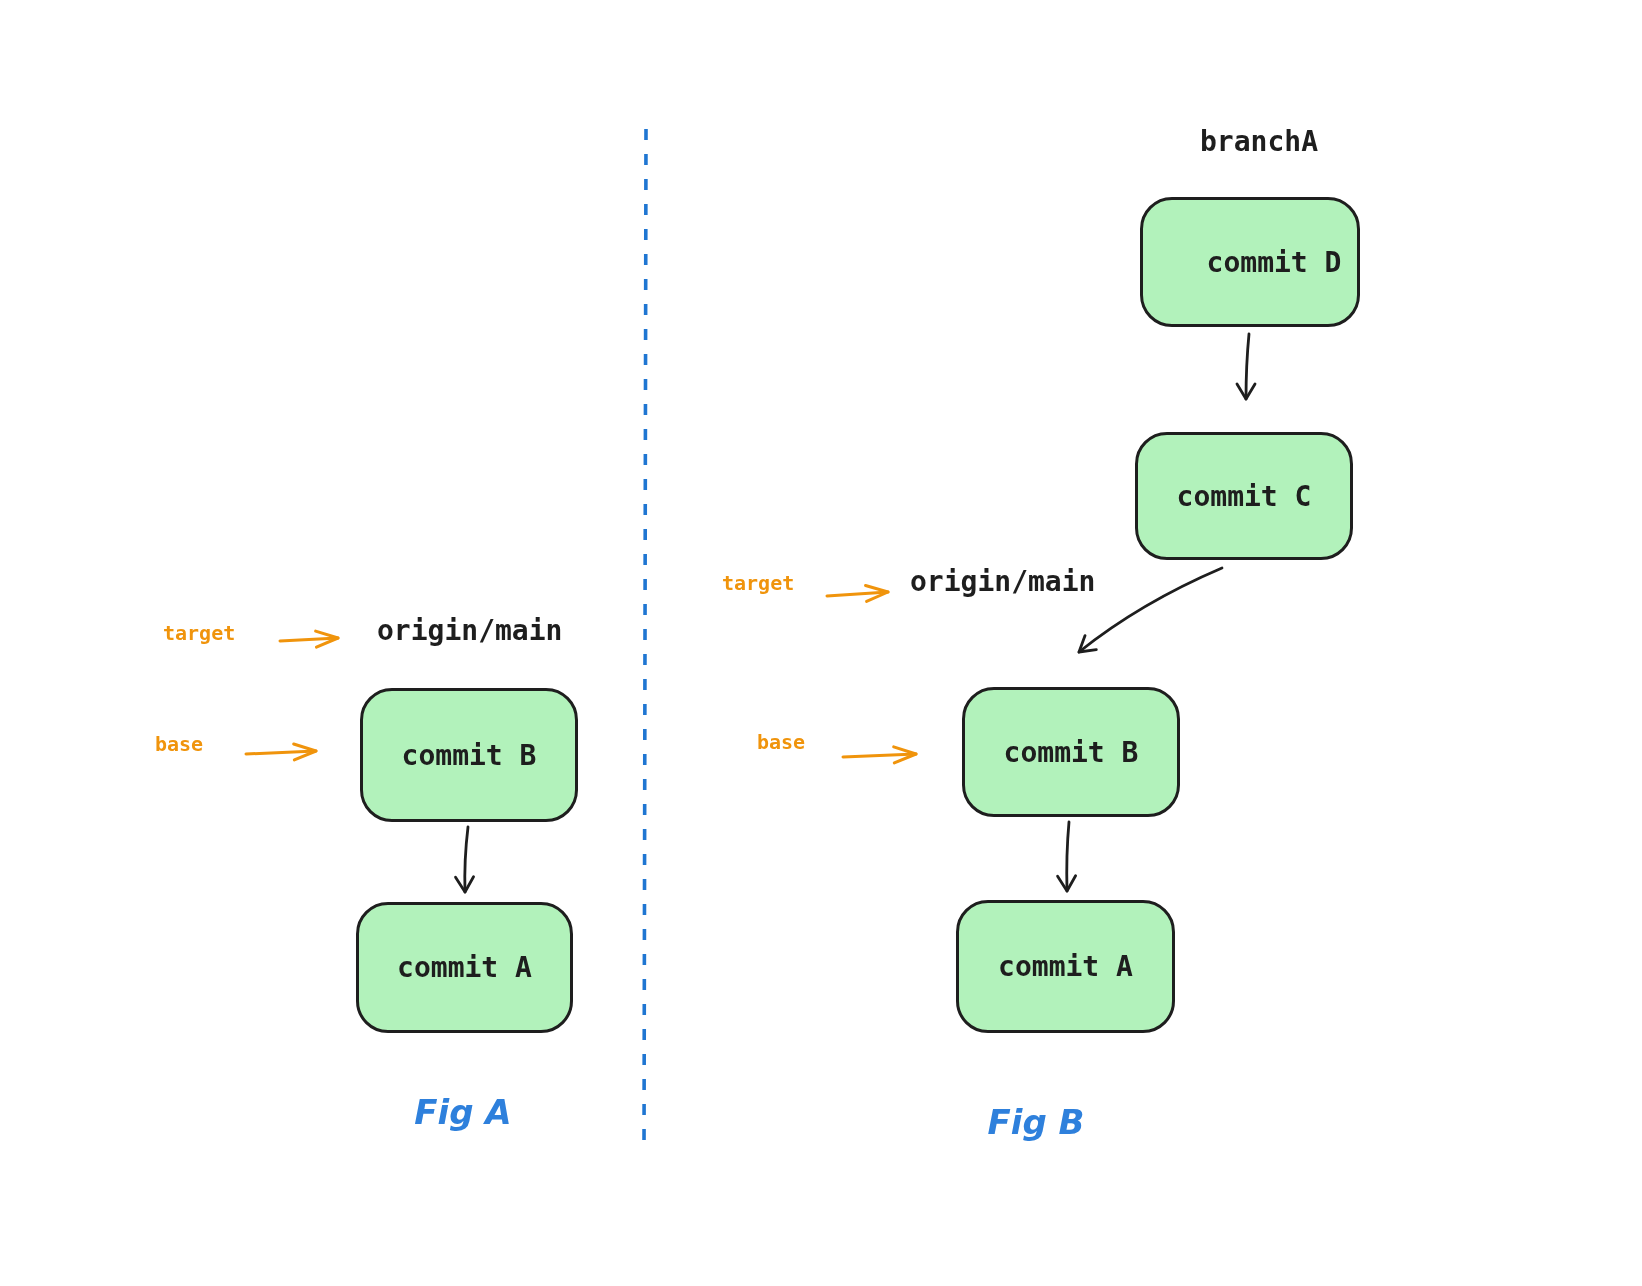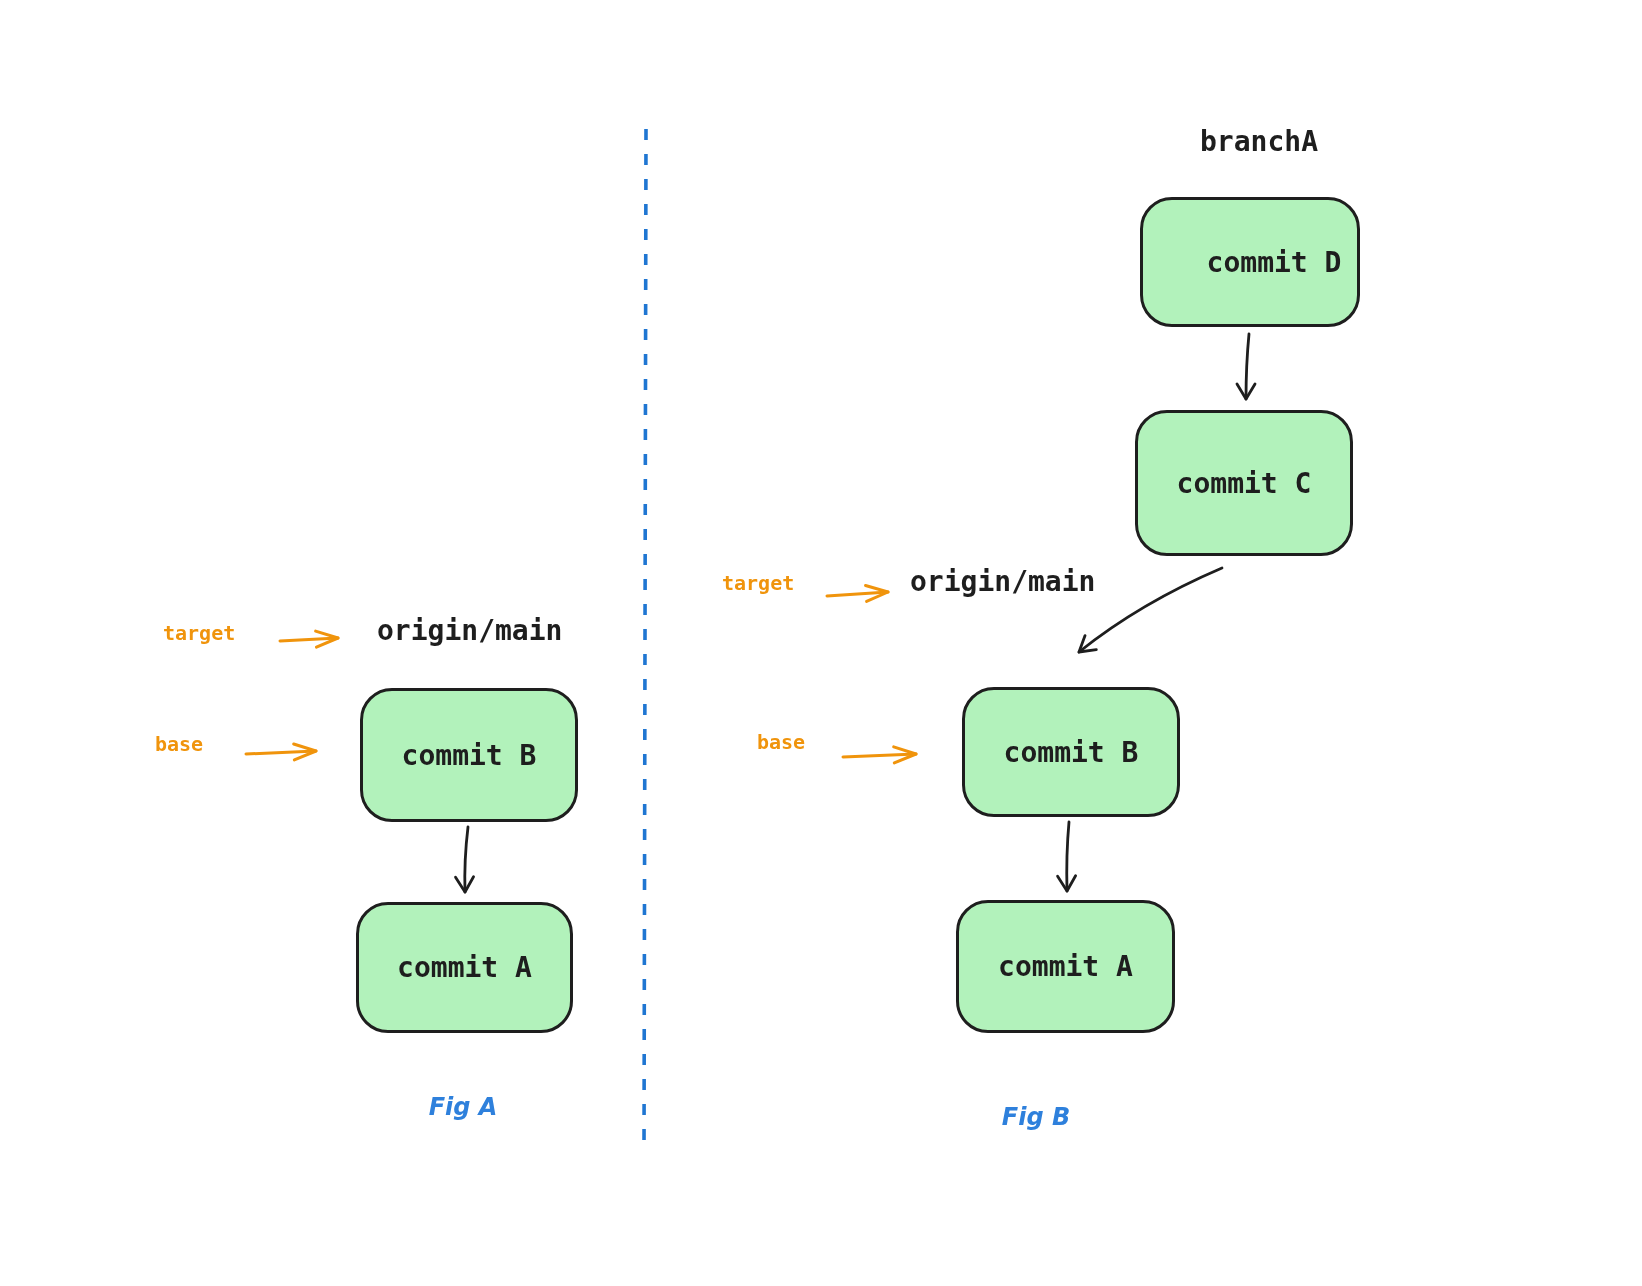--- a/index.html
+++ b/index.html
@@ -71,21 +71,21 @@
     font-weight: bold;
     line-height: 1.1;
     white-space: nowrap;
   }
   .fig-caption {
     position: absolute;
     transform: translateX(-50%);
     font-family: "DejaVu Sans", "Liberation Sans", sans-serif;
     font-style: italic;
     font-weight: bold;
-    font-size: 24px;
+    font-size: 34px;
     line-height: 1.1;
     color: var(--caption-blue, #2e80dc);
     white-space: nowrap;
   }
 </style>
 </head>
 <body>
 
 <div class="canvas">
 
@@ -127,21 +127,21 @@
   </div>
 
   <div class="fig-caption" style="left:463px; top:1094px;">Fig A</div>
 
   <div class="code-label" style="left:1200px; top:127px;">branchA</div>
 
   <div class="node" style="left:1140px; top:197px; width:220px; height:130px;padding-left:48px;">
     <span>commit D</span>
   </div>
 
-  <div class="node" style="left:1135px; top:410px; width:218px; height:146px;">
+  <div class="node" style="left:1135px; top:432px; width:218px; height:128px;">
     <span>commit C</span>
   </div>
 
   <div class="orange-label" style="left:722px; top:572px;">target</div>
 
   <div class="code-label" style="left:910px; top:567px;">origin/main</div>
 
   <div class="orange-label" style="left:757px; top:731px;">base</div>
 
   <div class="node" style="left:962px; top:687px; width:218px; height:130px;">

